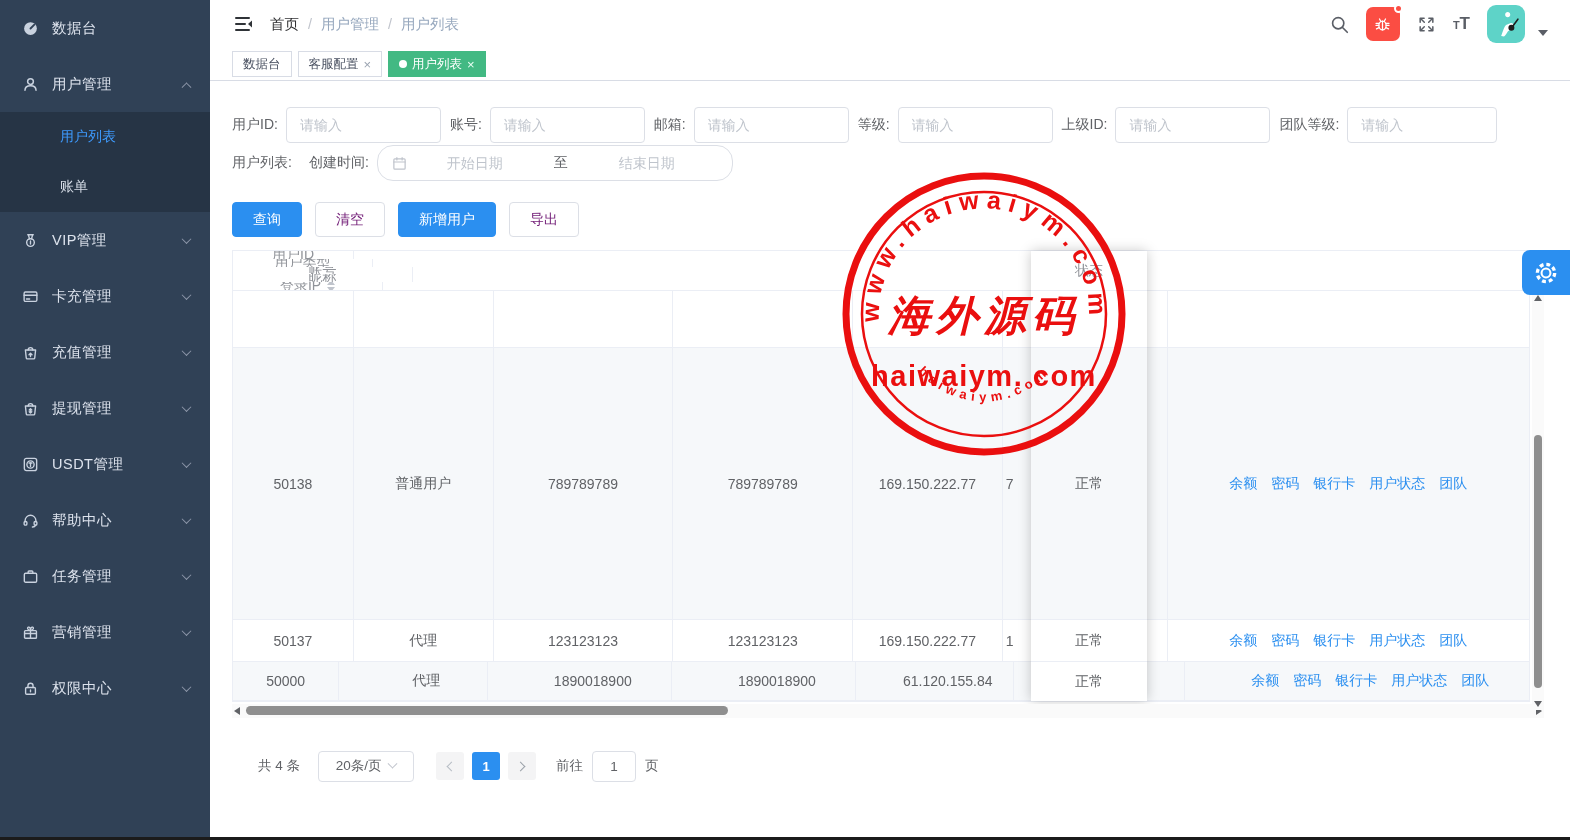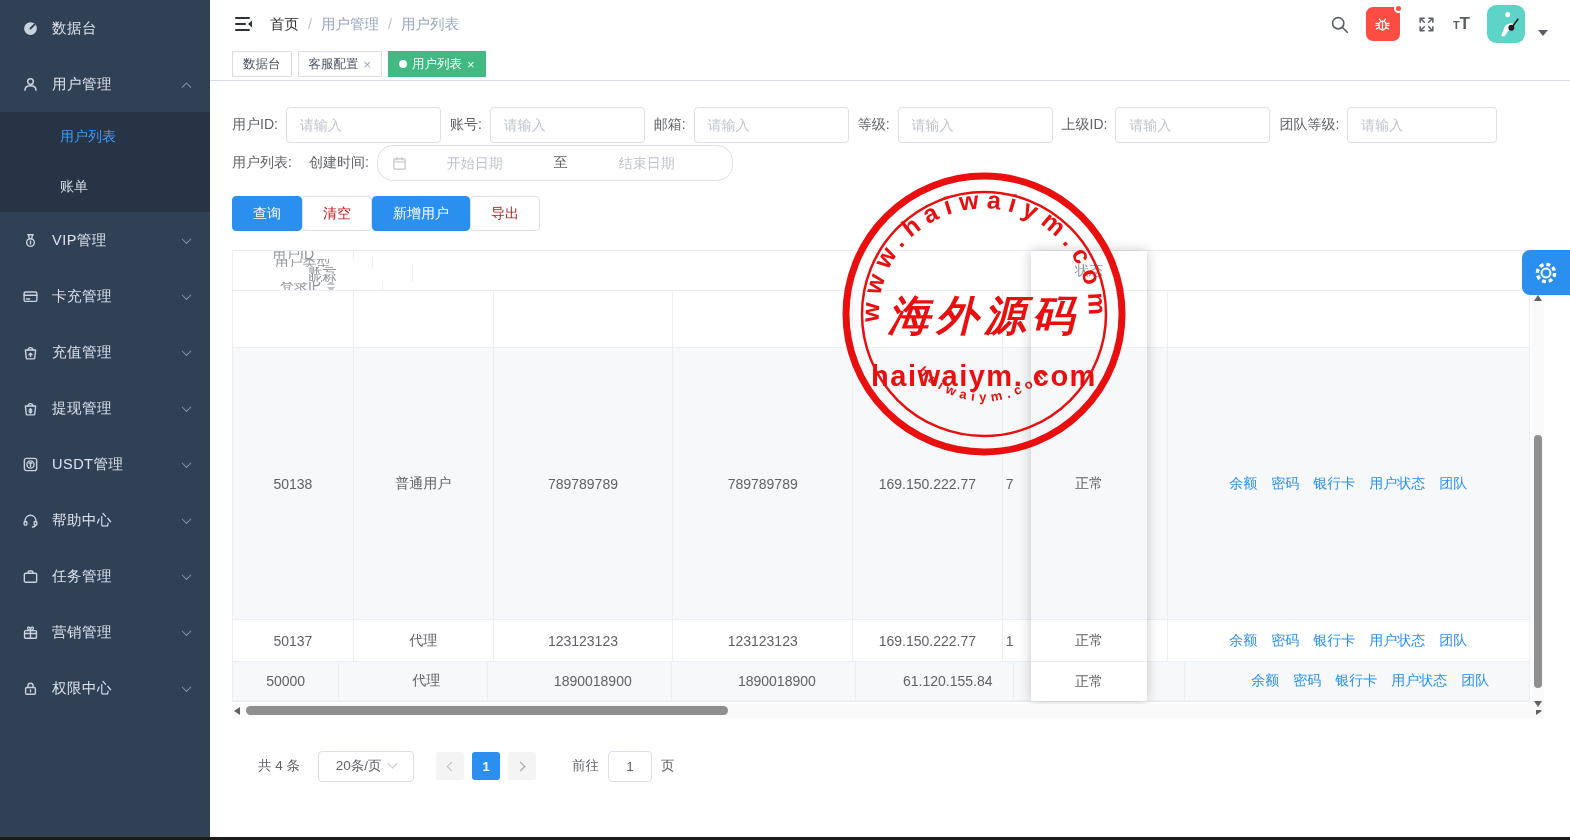--- a/index.html
+++ b/index.html
@@ -71,23 +71,23 @@
               transform:rotate(45deg) translate(-2px,-2px); }
   .daterange { width:356px; height:36px; border:1px solid #dcdfe6; border-radius:16px; background:#fff;
                display:flex; align-items:center; padding:0 14px; }
   .cal-icon { color:#c0c4cc; display:flex; margin-right:4px; }
   .dr-input { border:none; outline:none; width:128px; height:30px; text-align:center; font-size:14px;
               color:#606266; font-family:inherit; background:transparent; }
   .dr-input::placeholder { color:#bfc4cc; }
   .dr-sep { width:44px; text-align:center; color:#606266; font-size:14px; }
 
   
-  .toolbar { position:absolute; left:232px; top:196px; display:flex; align-items:center; z-index:4; }
+  .toolbar { position:absolute; left:232px; top:202px; display:flex; align-items:center; gap:13px; z-index:4; }
   .btn { height:35px; padding:0 20px; border-radius:4px; font-size:14px; cursor:pointer; border:1px solid #dcdfe6;
-         background:#fff; color:#b91c1c; font-family:inherit; }
+         background:#fff; color:#701a75; font-family:inherit; }
   .btn.primary { background:#2b8ff0; border-color:#2b8ff0; color:#fff; }
 
   
   .table { position:absolute; left:232px; top:250px; width:1298px; border:1px solid #ebeef5;
            background:#fff; font-size:14px; color:#606266; z-index:2; }
   .trow { display:flex; border-bottom:1px solid #ebeef5; background:#fff; }
   .trow:last-child { border-bottom:none; }
   .trow.stripe { background:#f6f8fa; }
   .rh-head { height:40px;flex-direction:column; }  .rh-empty { height:57px; }  .rh-big { height:272px; }
   .rh-r2 { height:42px; }    .rh-r3 { height:39px;gap:26px; }
@@ -126,21 +126,21 @@
                 font-size:13.5px; color:#606266; z-index:4; }
   .pg-total { margin-right:18px; }
   .pg-size { width:96px; height:31px; border:1px solid #dcdfe6; border-radius:4px; display:flex; align-items:center;
              justify-content:center; gap:8px; margin-right:22px; cursor:pointer; background:#fff; }
   .pg-btn { width:28px; height:28px; border-radius:3px; background:#f4f4f5; display:flex; align-items:center;
             justify-content:center; margin-right:8px; cursor:pointer; }
   .pg-btn.page-active { background:#2b8ff0; color:#fff; font-weight:700; font-size:13px; }
   .pb-chev { width:7px; height:7px; border-right:1.6px solid #b6bcc4; border-bottom:1.6px solid #b6bcc4; }
   .pb-chev.left { transform:rotate(135deg); margin-left:3px; }
   .pb-chev.right { transform:rotate(-45deg); margin-right:3px; border-color:#9aa0a8; }
-  .pg-goto { display:flex; align-items:center; margin-left:28px; gap:9px; }
+  .pg-goto { display:flex; align-items:center; margin-left:12px; gap:9px; }
   .pg-goto-input { width:44px; height:31px; border:1px solid #dcdfe6; border-radius:4px; text-align:center;
                    font-size:13.5px; color:#606266; outline:none; font-family:inherit; }
 
   
   .gear-fab { position:absolute; left:1522px; top:250px; width:48px; height:45px; background:#2b8ff0;
               border:none; border-radius:8px 0 0 8px; display:flex; align-items:center; justify-content:center;
               cursor:pointer; z-index:20; }
 
   
   .stamp { position:absolute; left:840px; top:170px; width:288px; height:288px; z-index:60; pointer-events:none; }

